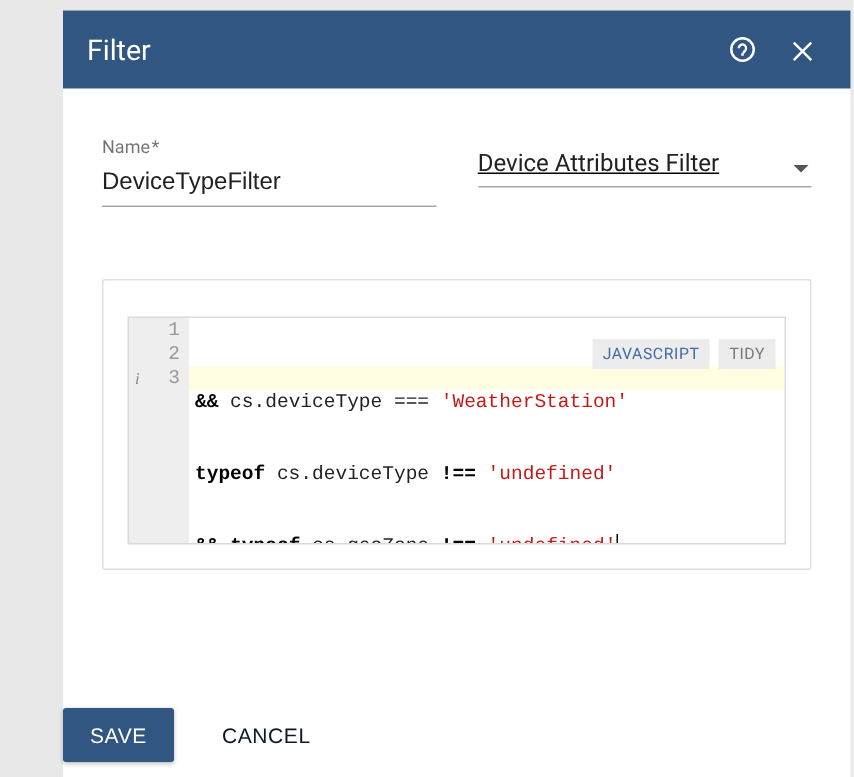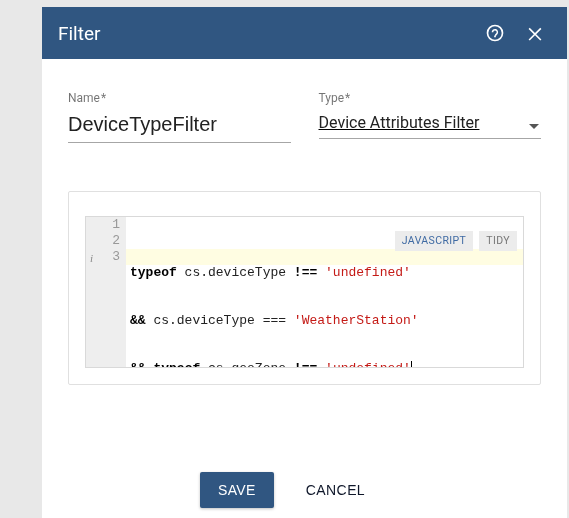--- a/index.html
+++ b/index.html
@@ -65,21 +65,21 @@
     color: rgba(0,0,0,0.55);
   }
   .field-label .req {
     color: rgba(0,0,0,0.55);
     margin-left: 1px;
   }
   .text-input {
     width: 100%;
     border: none;
     border-bottom: 1px solid rgba(0,0,0,0.35);
-    font-size: 20px;
+    font-size: 16px;
     padding: 6px 0 6px 0;
     outline: none;
     background: transparent;
     color: #222;
     margin-top: 2px;
   }
   .select-wrap {
     position: relative;
     text-decoration: underline;
   }
@@ -181,21 +181,21 @@
     color: #777;
     font-size: 10.5px;
     letter-spacing: 0.4px;
     padding: 2px 7px;
     cursor: pointer;
     font-family: -apple-system, BlinkMacSystemFont, "Segoe UI", Roboto, Arial, sans-serif;
   }
   .badge.js { color: #3f6aa3; }
   .actions {
     display: flex;
-    justify-content: center;
+    justify-content: flex-start;
     gap: 14px;
     padding: 38px 26px 10px 0;
     align-items: center;
   }
   .btn {
     font-size: 14px;
     font-weight: 500;
     letter-spacing: 0.4px;
     padding: 10px 18px;
     border: none;
@@ -232,45 +232,42 @@
   <div class="body">
 
     <div class="row">
       <div class="field">
         <div class="field-label">
           <span>Name</span><span class="req">*</span>
         </div>
         <input class="text-input" type="text" value="DeviceTypeFilter" style="">
       </div>
       <div class="field">
-        <div class="field-label">
-          <span>Type</span><span class="req">*</span>
-        </div>
         <div class="select-wrap">
           <div class="select-val">Device Attributes Filter</div>
           <div class="select-caret"></div>
         </div>
       </div>
     </div>
 
     <div class="editor-card">
       <div class="code-wrap">
         <div class="code-badges">
           <div class="badge js">JAVASCRIPT</div>
           <div class="badge">TIDY</div>
         </div>
         <div class="gutter">
           <div class="gline"><span>1</span></div>
           <div class="gline"><span>2</span></div>
           <div class="gline"><span class="ginfo">i</span><span>3</span></div>
         </div>
         <div class="code">
           <div class="hl" style="top:32px"></div>
+          <div class="cline txt"><span class="op">&amp;&amp;</span><span class="ident"> cs.deviceType === </span><span class="str">'WeatherStation'</span></div>
           <div class="cline txt"><span class="kw">typeof</span><span class="ident"> cs.deviceType </span><span class="op">!==</span><span> </span><span class="str">'undefined'</span></div>
-          <div class="cline txt"><span class="op">&amp;&amp;</span><span class="ident"> cs.deviceType === </span><span class="str">'WeatherStation'</span></div>
           <div class="cline txt"><span class="op">&amp;&amp;</span><span> </span><span class="kw">typeof</span><span class="ident"> cs.geoZone </span><span class="op">!==</span><span> </span><span class="str">'undefined'</span><span class="cursor"></span></div>
         </div>
       </div>
     </div>
 
   </div>
 
   <div class="actions">
     <button class="btn primary">SAVE</button>
     <button class="btn">CANCEL</button>

